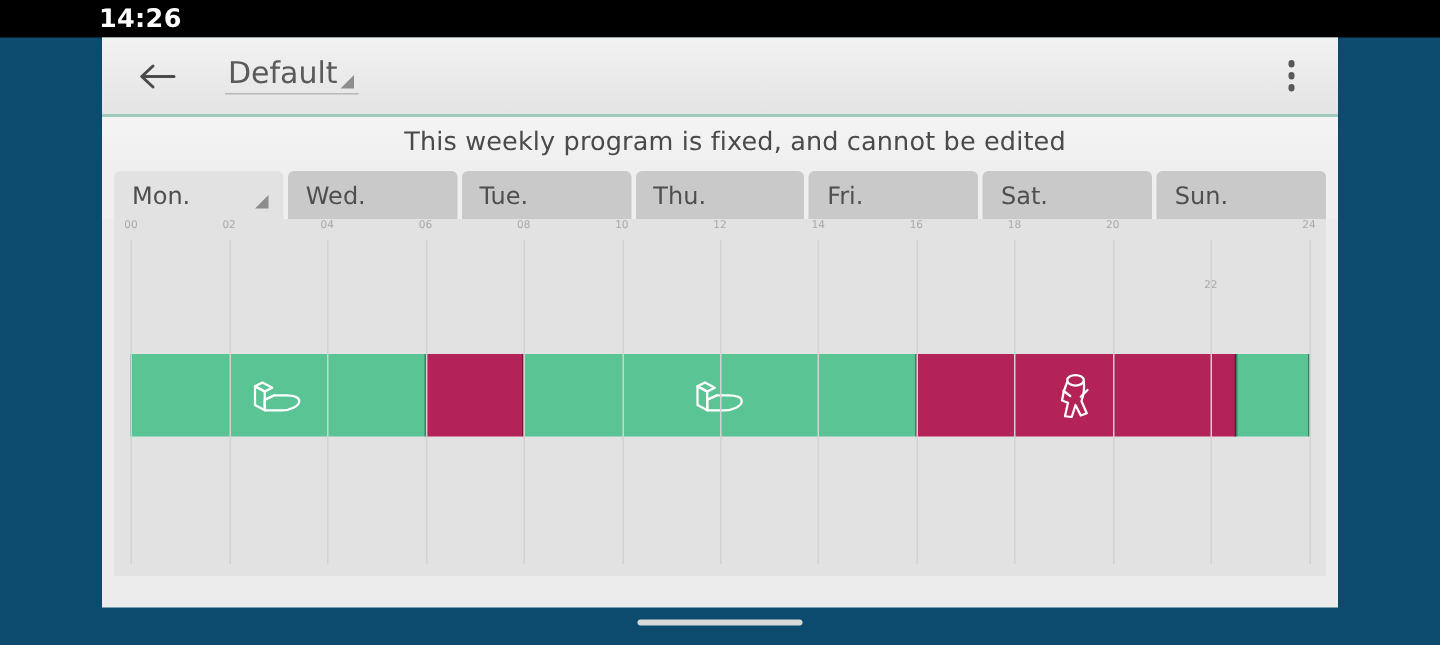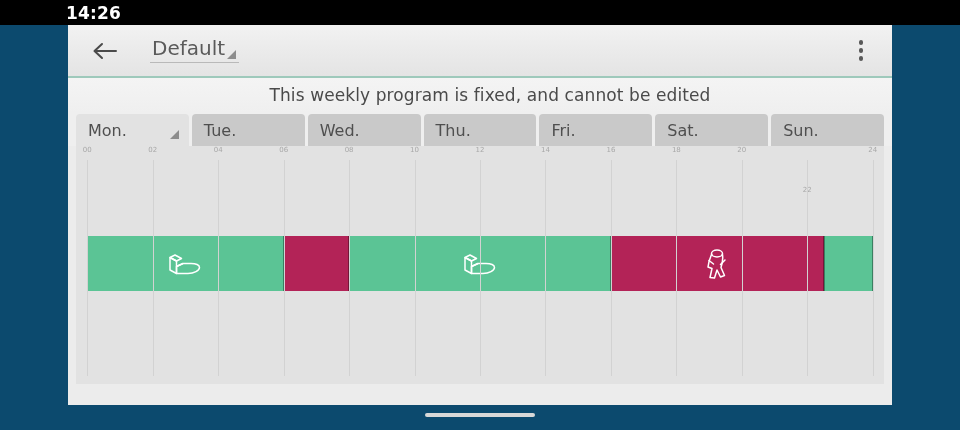--- a/index.html
+++ b/index.html
@@ -276,24 +276,24 @@
     </div>
 
     <div class="notice">This weekly program is fixed, and cannot be edited</div>
 
     <div class="tabs" id="tab-bar">
         <div class="tab active">
           <span class="tab-label">Mon.</span>
           <span class="tab-caret"></span>
         </div>
         <div class="tab">
+          <span class="tab-label">Wed.</span>
+        </div>
+        <div class="tab">
           <span class="tab-label">Tue.</span>
-        </div>
-        <div class="tab">
-          <span class="tab-label">Wed.</span>
         </div>
         <div class="tab">
           <span class="tab-label">Thu.</span>
         </div>
         <div class="tab">
           <span class="tab-label">Fri.</span>
         </div>
         <div class="tab">
           <span class="tab-label">Sat.</span>
         </div>

